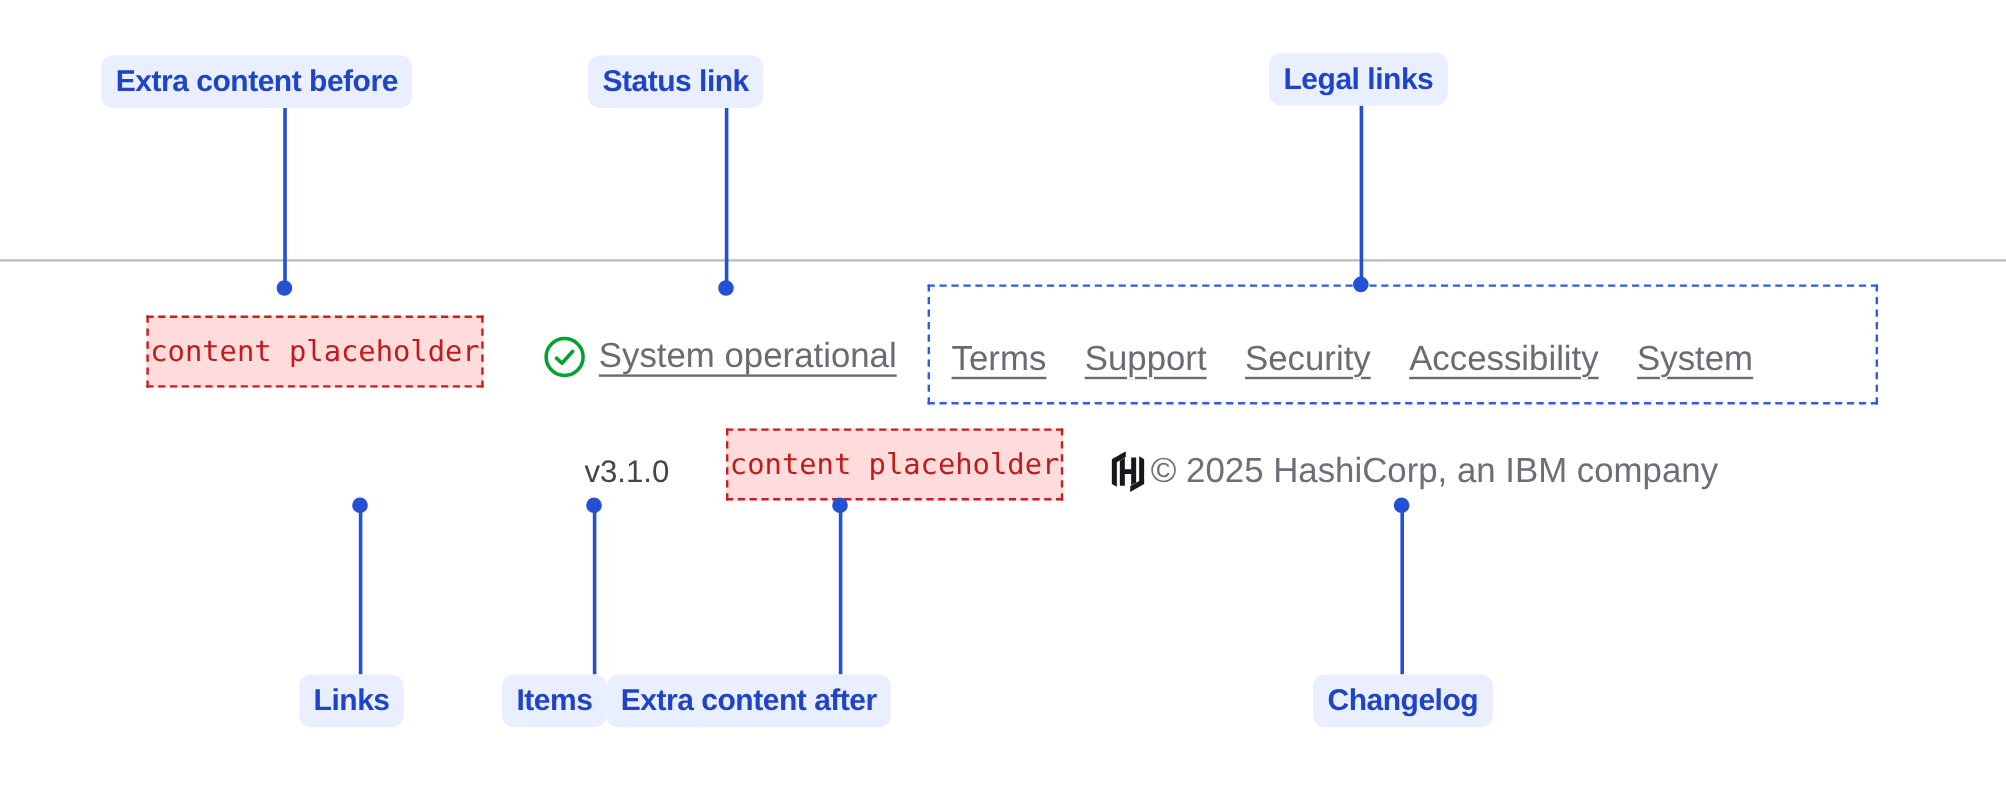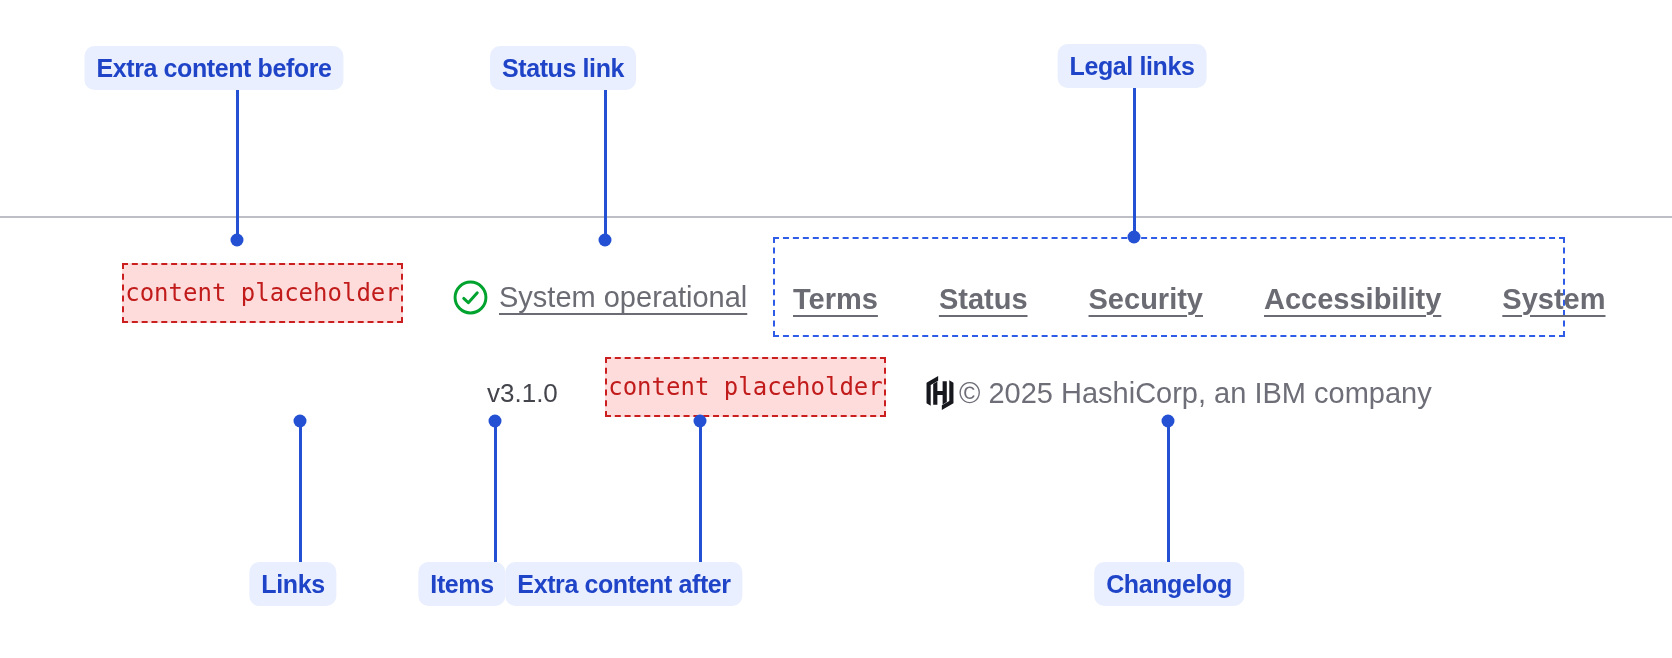--- a/index.html
+++ b/index.html
@@ -55,23 +55,23 @@
     <span class="icon">
       <svg width="37" height="37" viewBox="0 0 24 24" fill="none">
         <circle cx="12" cy="12" r="10" stroke="#00a32e" stroke-width="1.9"></circle>
         <path d="M7.6 12.6 L10.6 15.4 L16.4 8.9" stroke="#00a32e" stroke-width="1.9" stroke-linecap="round" stroke-linejoin="round"></path>
       </svg>
     </span>
     <span class="flink">System operational</span>
   </div>
 
   <div class="legal-box"></div>
-  <div class="frow" style="left:793px;top:237px;height:100px;gap:61px;font-weight:bold;">
+  <div class="frow" style="left:793px;top:237px;height:100px;gap:32px;">
     <span class="flink">Terms</span>
-    <span class="flink">Status</span>
+    <span class="flink">Support</span>
     <span class="flink">Security</span>
     <span class="flink">Accessibility</span>
     <span class="flink">System</span>
   </div>
 
 
   <div class="frow" style="left:487px;top:359px;height:44px;">
     <span class="version">v3.1.0</span>
   </div>
 

